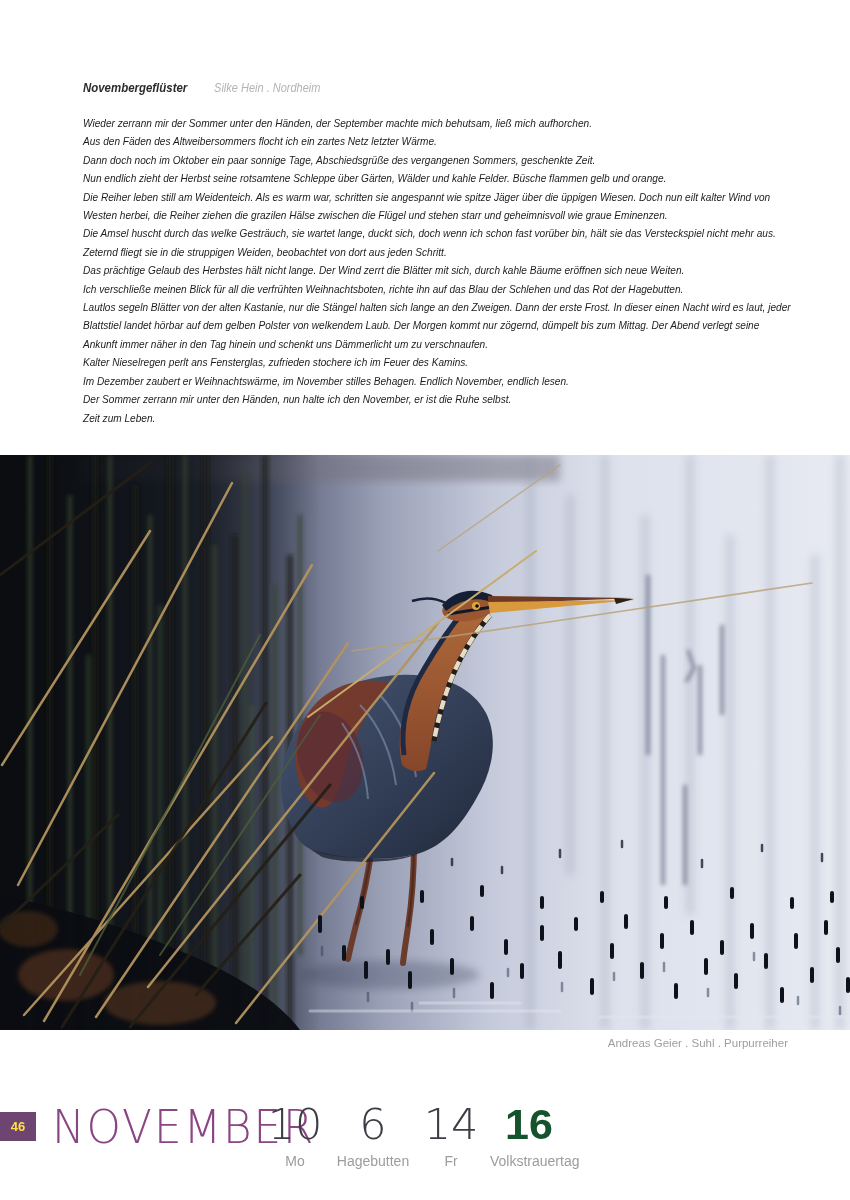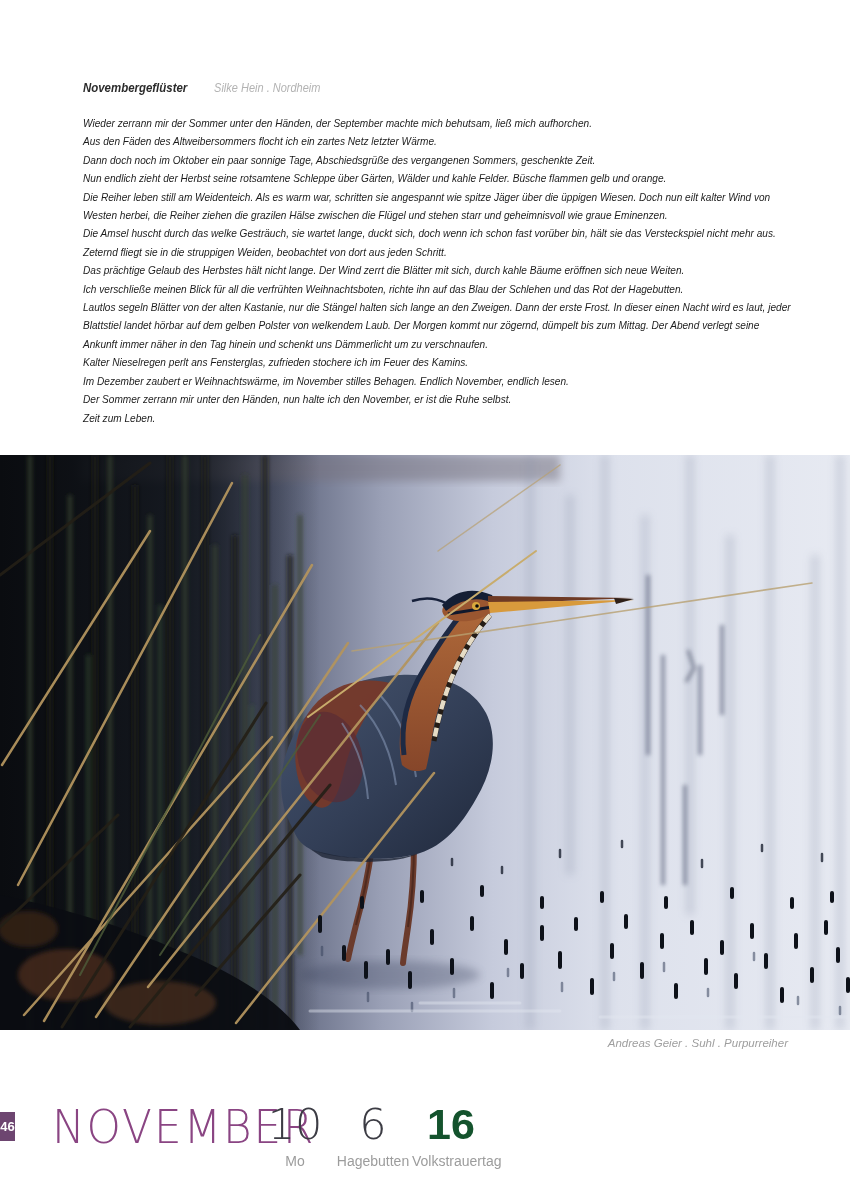--- a/index.html
+++ b/index.html
@@ -20,25 +20,25 @@
   .story {
     position:absolute; left:83px; top:114px;
     transform:scaleX(.87); transform-origin:0 0;
     font-style:italic; font-size:11.6px; line-height:18.4px;
     color:#1c1c1c; white-space:nowrap;
   }
   .photo { position:absolute; left:0; top:455px; width:850px; height:575px; }
   .photo svg { display:block; width:100%; height:100%; }
   .caption {
     position:absolute; right:62px; top:1037px;
-    font-style:italic; font-size:11.5px; color:#9e9e9e;
+    font-size:11.5px; color:#9e9e9e;
   }
   .weekbadge {
-    position:absolute; left:0; top:1112px; width:15px; height:29px;
-    background:#6d4570; color:#ffffff; font-weight:bold; font-size:13px;
+    position:absolute; left:0; top:1112px; width:36px; height:29px;
+    background:#6d4570; color:#fde047; font-weight:bold; font-size:13px;
     display:flex; align-items:center; justify-content:center;
   }
   .month {
     position:absolute; left:52px; top:1102px;
     font-family:"DejaVu Sans","Liberation Sans",sans-serif;
     font-weight:200; font-size:46px; line-height:50px;
     color:#8a4583; letter-spacing:2px;
     transform:scaleX(.95); transform-origin:0 0;
   }
   .days { position:absolute; left:256px; top:1100px; width:546px; display:flex; }
@@ -195,17 +195,21 @@
 
 <div class="days">
   <div class="day">
     <div class="d">10</div>
     <div class="l">Mo</div>
   </div>
   <div class="day">
     <div class="d">6</div>
     <div class="l">Hagebutten</div>
   </div>
+  <div class="day">
+    <div class="d">14</div>
+    <div class="l">Fr</div>
+  </div>
   <div class="day sun">
     <div class="d">16</div>
     <div class="l">Volkstrauertag</div>
   </div>
 </div>
 
 </body></html>

